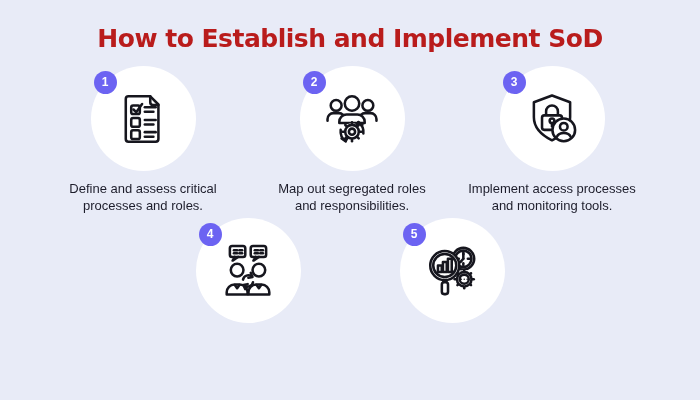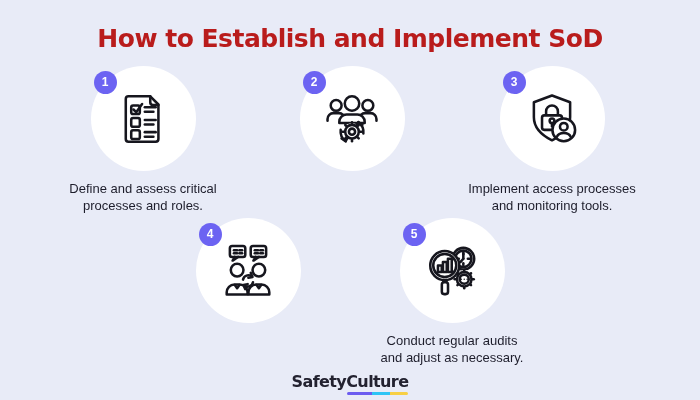--- a/index.html
+++ b/index.html
@@ -110,20 +110,22 @@
         <path d="M32 38.5v-3"></path>
           <path d="M37.3 40.7l2.1-2.1"></path>
         <circle cx="32" cy="46" r="7.5" fill="#FFFFFF"></circle>
         <circle cx="32" cy="46" r="3.4"></circle>
         <path d="M19.5 44a13.5 13.5 0 0 0 5.5 12.5"></path>
         <path d="M20.5 53.5l4.5 3 2.3-4.2"></path>
         <path d="M44.5 48a13.5 13.5 0 0 0-5.5-12.5"></path>
         <path d="M43.5 38.5l-4.5-3-2.3 4.2"></path>
       </svg>
     </div>
+    <div class="caption">Map out segregated roles
+and responsibilities.</div>
   </div>
 
   <div class="step step-3">
     <div class="circle">
       <span class="badge" style="background: rgb(108, 99, 242);">3</span>
       <svg class="icon" viewBox="0 0 64 64" width="58" height="58" fill="none" stroke="#16161E" stroke-width="2.8" stroke-linecap="round" stroke-linejoin="round">
         <path d="M32 6l20 7.5V30c0 12-8 19.5-20 25.5C20 49.5 12 42 12 30V13.5z" fill="#FFFFFF"></path>
         <path d="M25.5 28v-4.5a6.5 6.5 0 0 1 13 0V28"></path>
         <rect x="21" y="28" width="22" height="16" rx="2.5" fill="#FFFFFF"></rect>
         <circle cx="32" cy="34" r="2.6"></circle>
@@ -196,28 +198,16 @@
         <circle cx="24" cy="26" r="16" fill="#FFFFFF"></circle>
         <circle cx="24" cy="26" r="12.7"></circle>
         <rect x="16.5" y="26" width="4.2" height="7"></rect>
         <rect x="22" y="22" width="4.2" height="11"></rect>
         <rect x="27.5" y="18.5" width="4.2" height="14.5"></rect>
         <path d="M22.5 42v2.5"></path>
           <path d="M25.8 42v2.5"></path>
         <rect x="20.8" y="44.5" width="6.8" height="13" rx="2.5" fill="#FFFFFF"></rect>
       </svg>
     </div>
-    <div class="caption">Conduct regular audits
-and adjust as necessary.</div>
-  </div>
-
-  <div class="footer">
-    <div class="logo">
-      <span>Safety</span>
-        <span class="culture"><span>Culture</span><span class="ubar">
-            <i class="seg-a" style="background: rgb(108, 92, 240);"></i>
-            <i class="seg-b" style="background: rgb(46, 196, 245);"></i>
-            <i class="seg-c" style="background: rgb(247, 207, 69);"></i>
-          </span></span>
-    </div>
-  </div>
+  </div>
+
 
 </div>
 
 </body></html>

